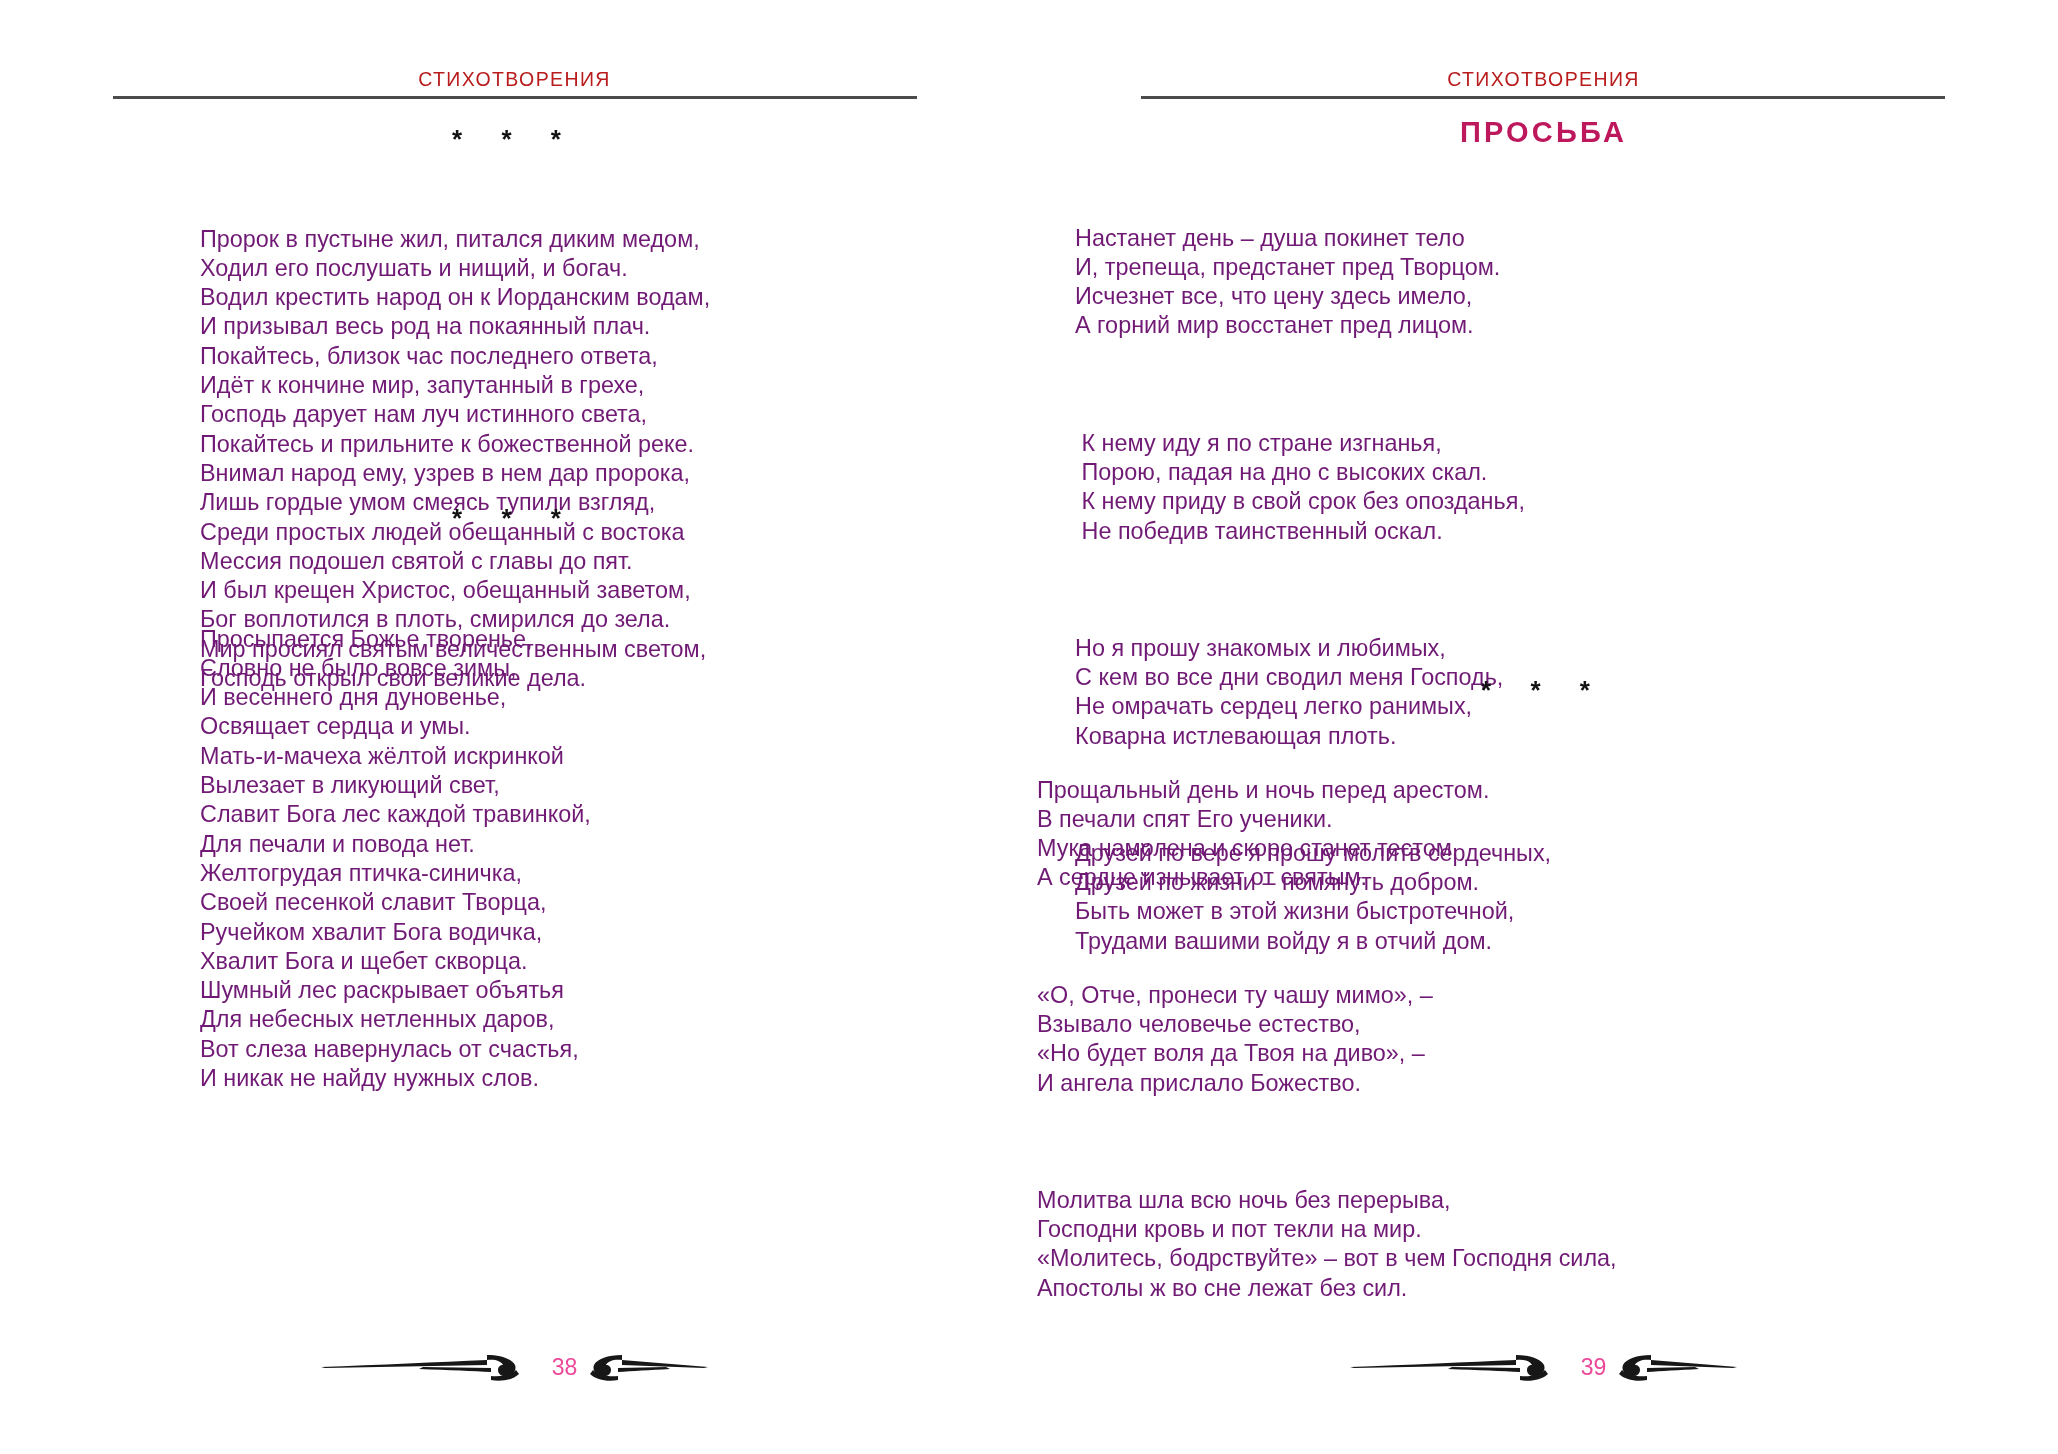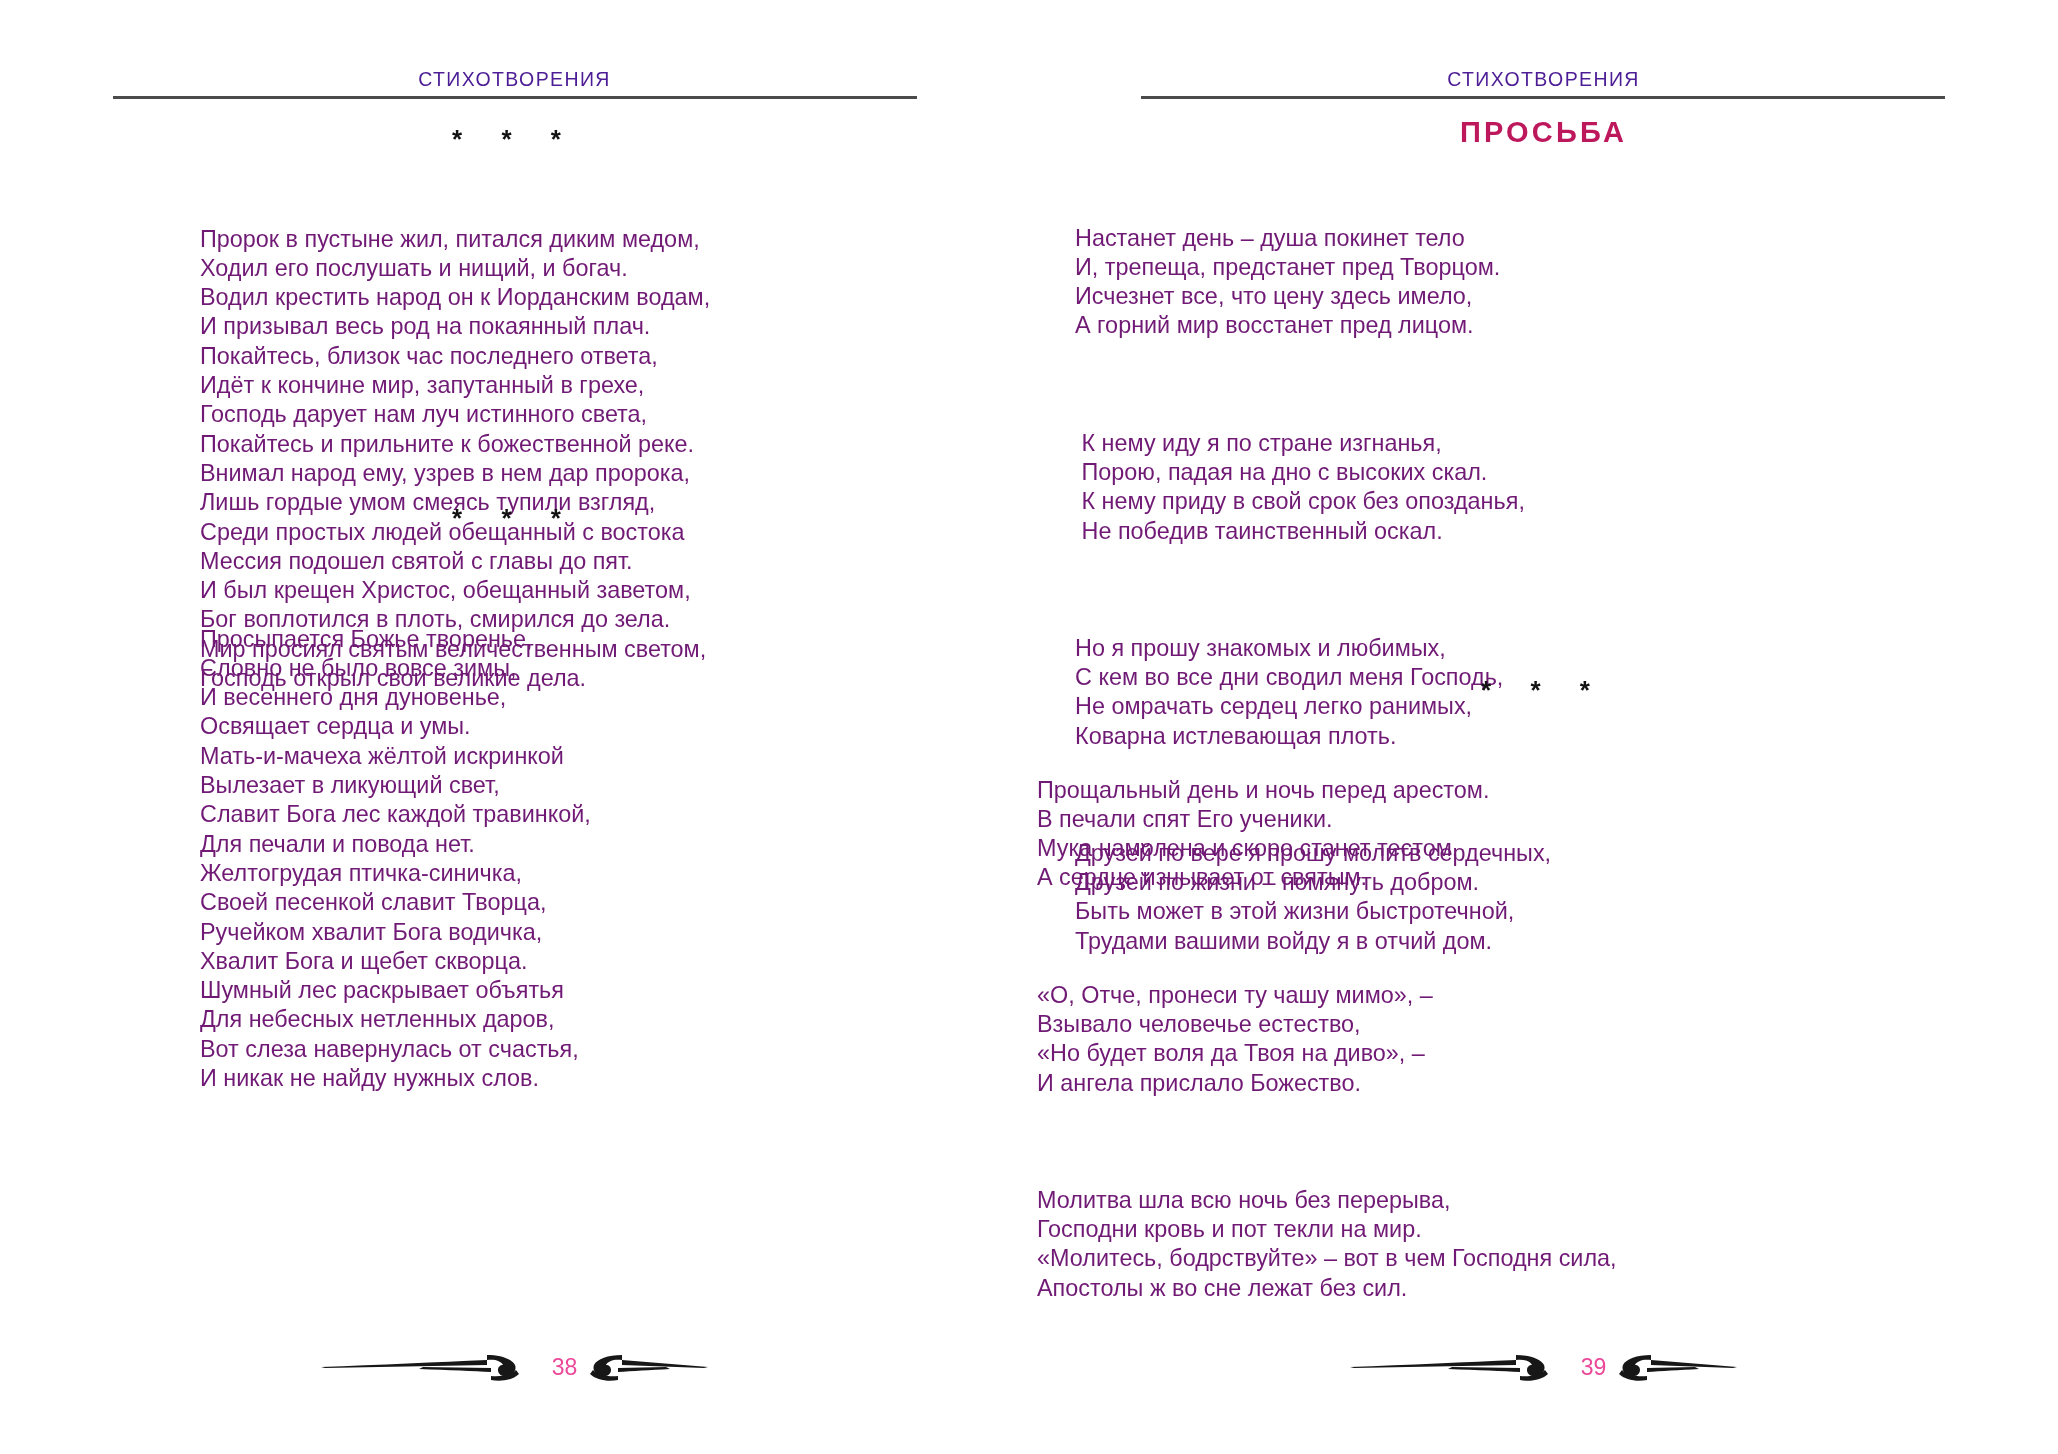--- a/index.html
+++ b/index.html
@@ -28,21 +28,21 @@
   }
   .page-left  { padding: 0 0 0 0; }
   .page-right { padding: 0 0 0 0; }
 
   
   .runhead {
     position: absolute;
     top: 68px;
     font-size: 19.5px;
     letter-spacing: 1.4px;
-    color: #4c1d95;
+    color: #b91c1c;
     font-weight: 400;
     white-space: nowrap;
   }
   .page-left .runhead  { left: 0; right: 0; text-align: center; top: 68px; }
   .page-right .runhead { left: 0; right: 0; text-align: center; top: 68px; }
 
   .rule {
     position: absolute;
     top: 96px;
     height: 2.5px;

